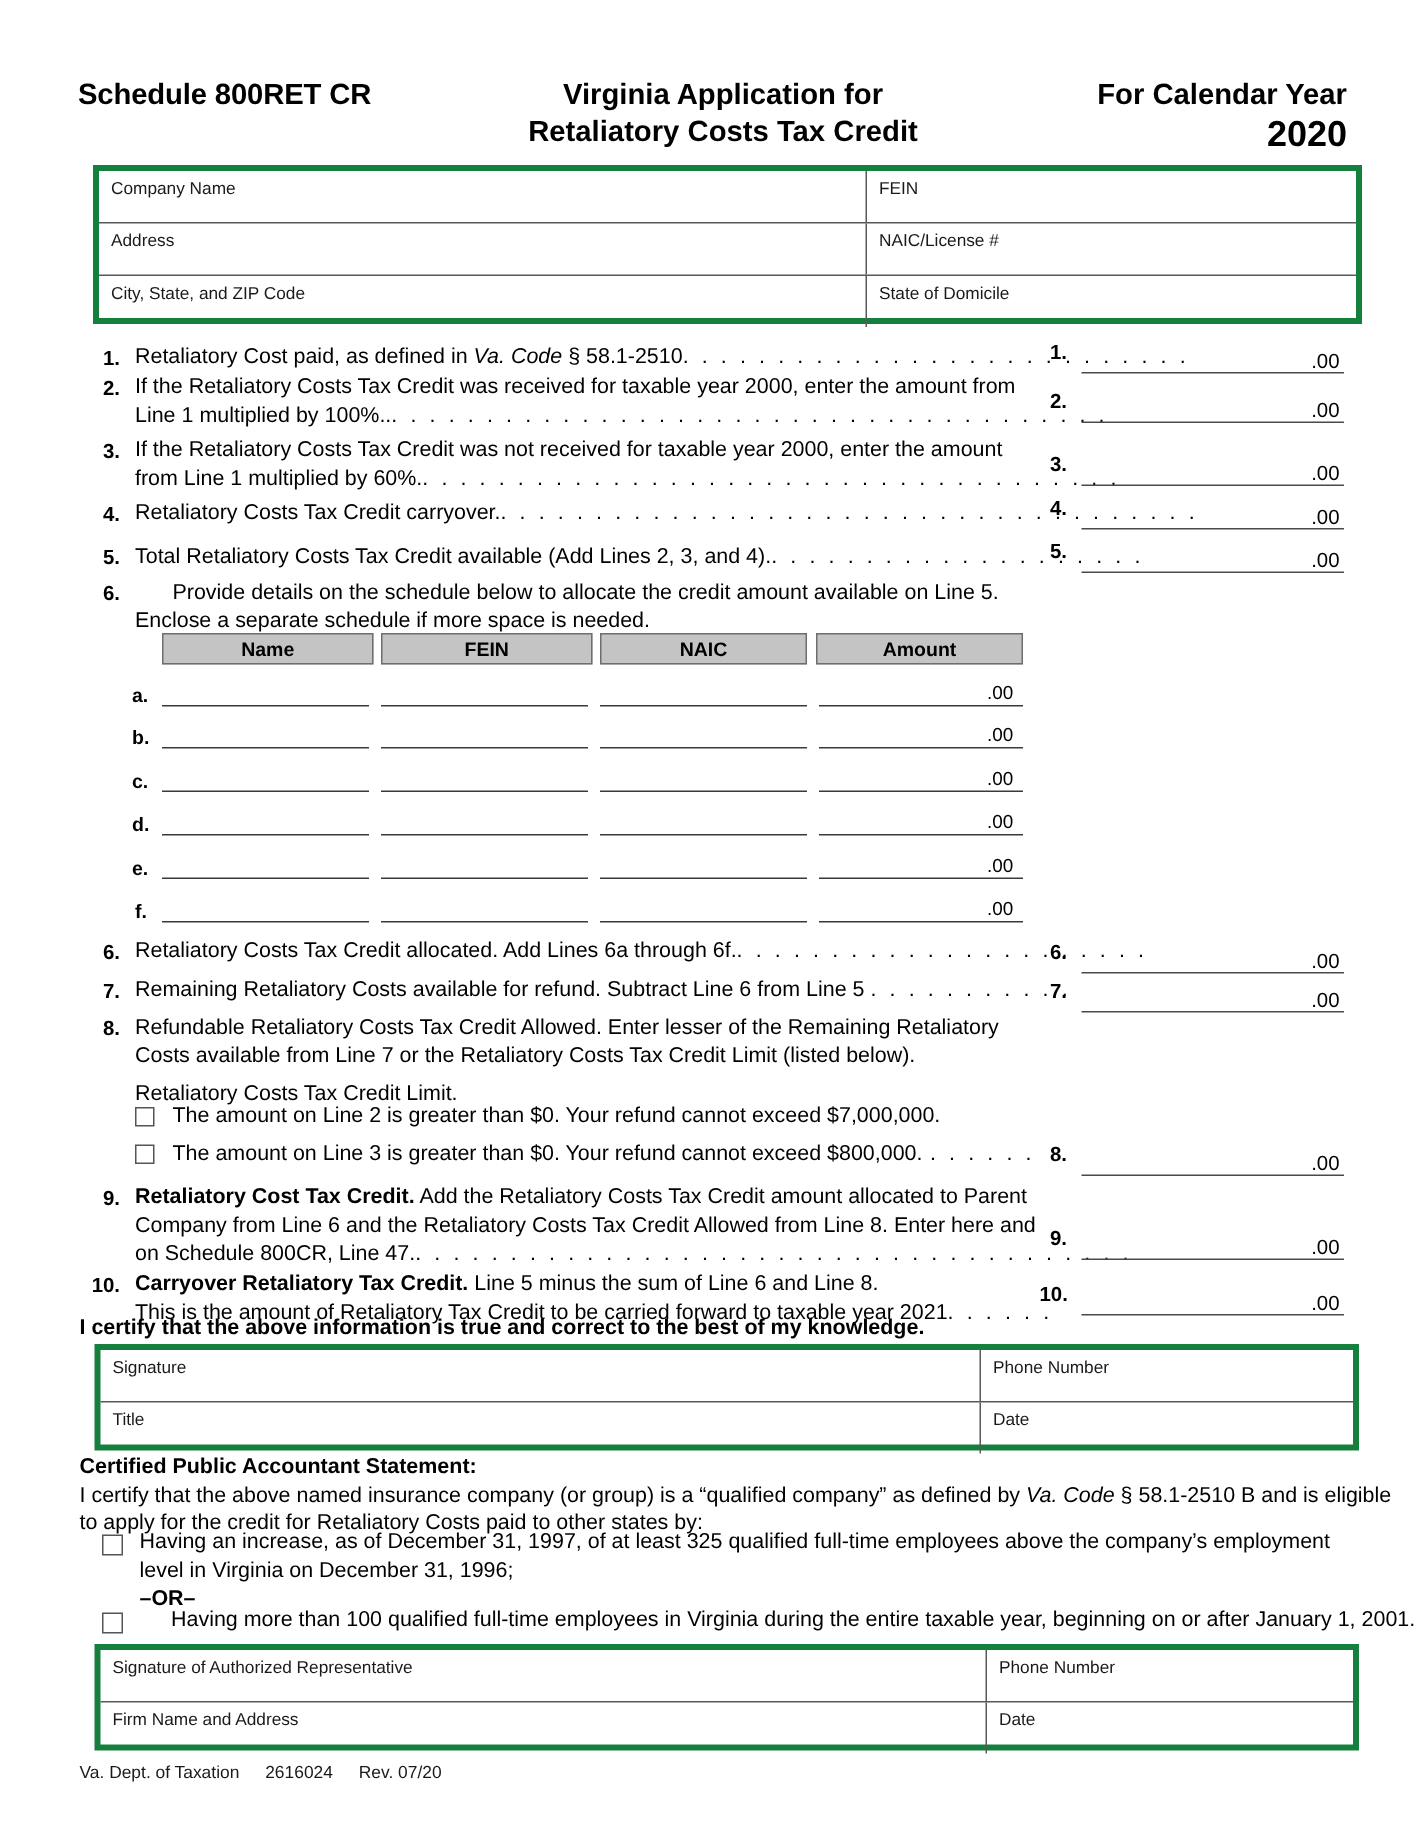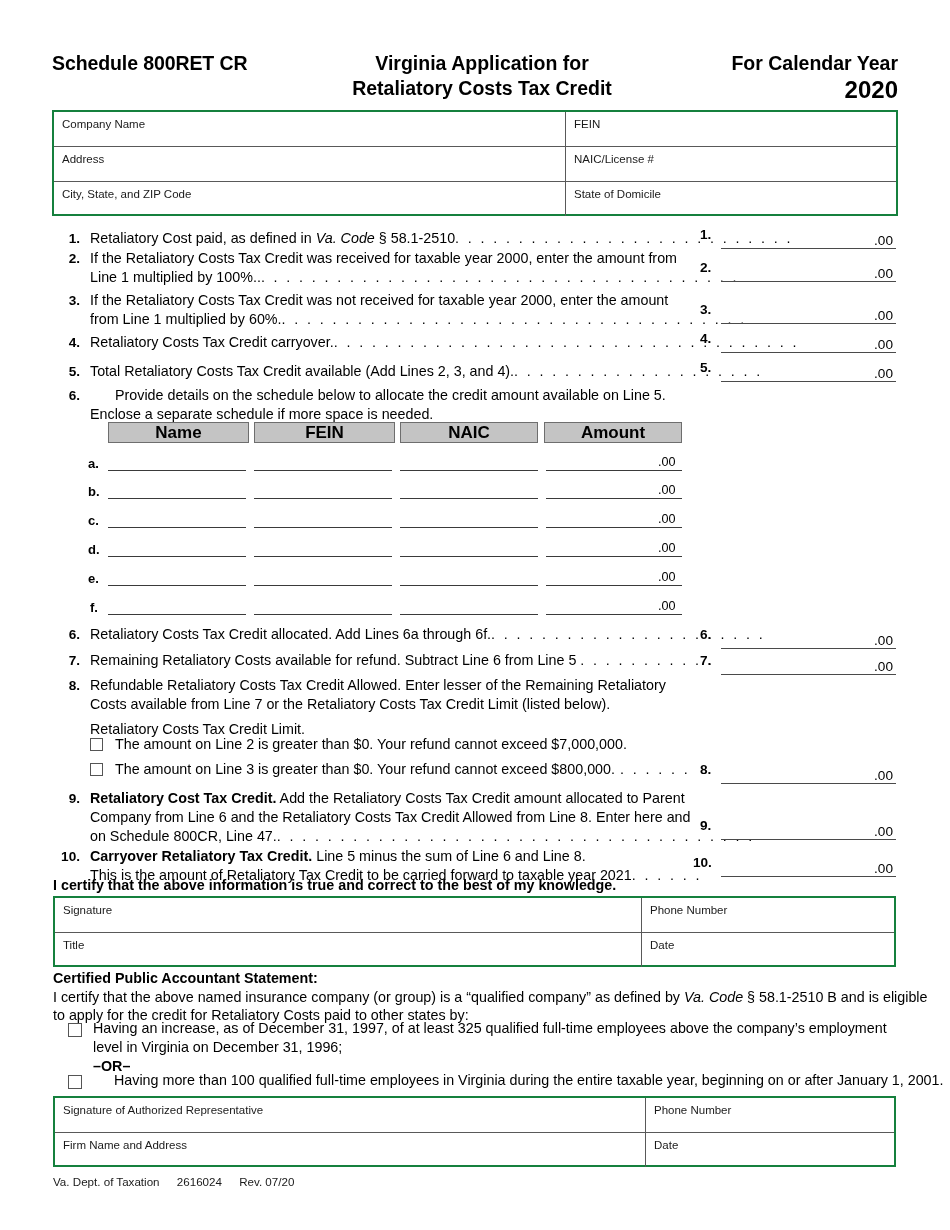--- a/index.html
+++ b/index.html
@@ -59,22 +59,23 @@
   .hdr-year {
     font-size: 24px;
     font-weight: bold;
     display: block;
     margin-top: 1px;
   }
 
   
   .boxtable {
     position: absolute;
-    border: 2px solid #15803d;
+    border: 4px solid #15803d;
     box-sizing: border-box;
+    margin-left: 10px;
   }
   .boxrow {
     position: relative;
     box-sizing: border-box;
     border-bottom: 1px solid #595959;
     height: 35px;
   }
   .boxrow.last { border-bottom: none; }
   .boxcell {
     position: absolute;
@@ -140,21 +141,21 @@
   }
 
   
   .schead {
     position: absolute;
     height: 21px;
     background: #c4c4c4;
     border: 1px solid #6e6e6e;
     box-sizing: border-box;
     text-align: center;
-    font-size: 17px;
+    font-size: 13px;
     font-weight: bold;
     line-height: 19px;
   }
   .schrow-label {
     position: absolute;
     font-weight: bold;
     font-size: 13px;
   }
   .schrule {
     position: absolute;

